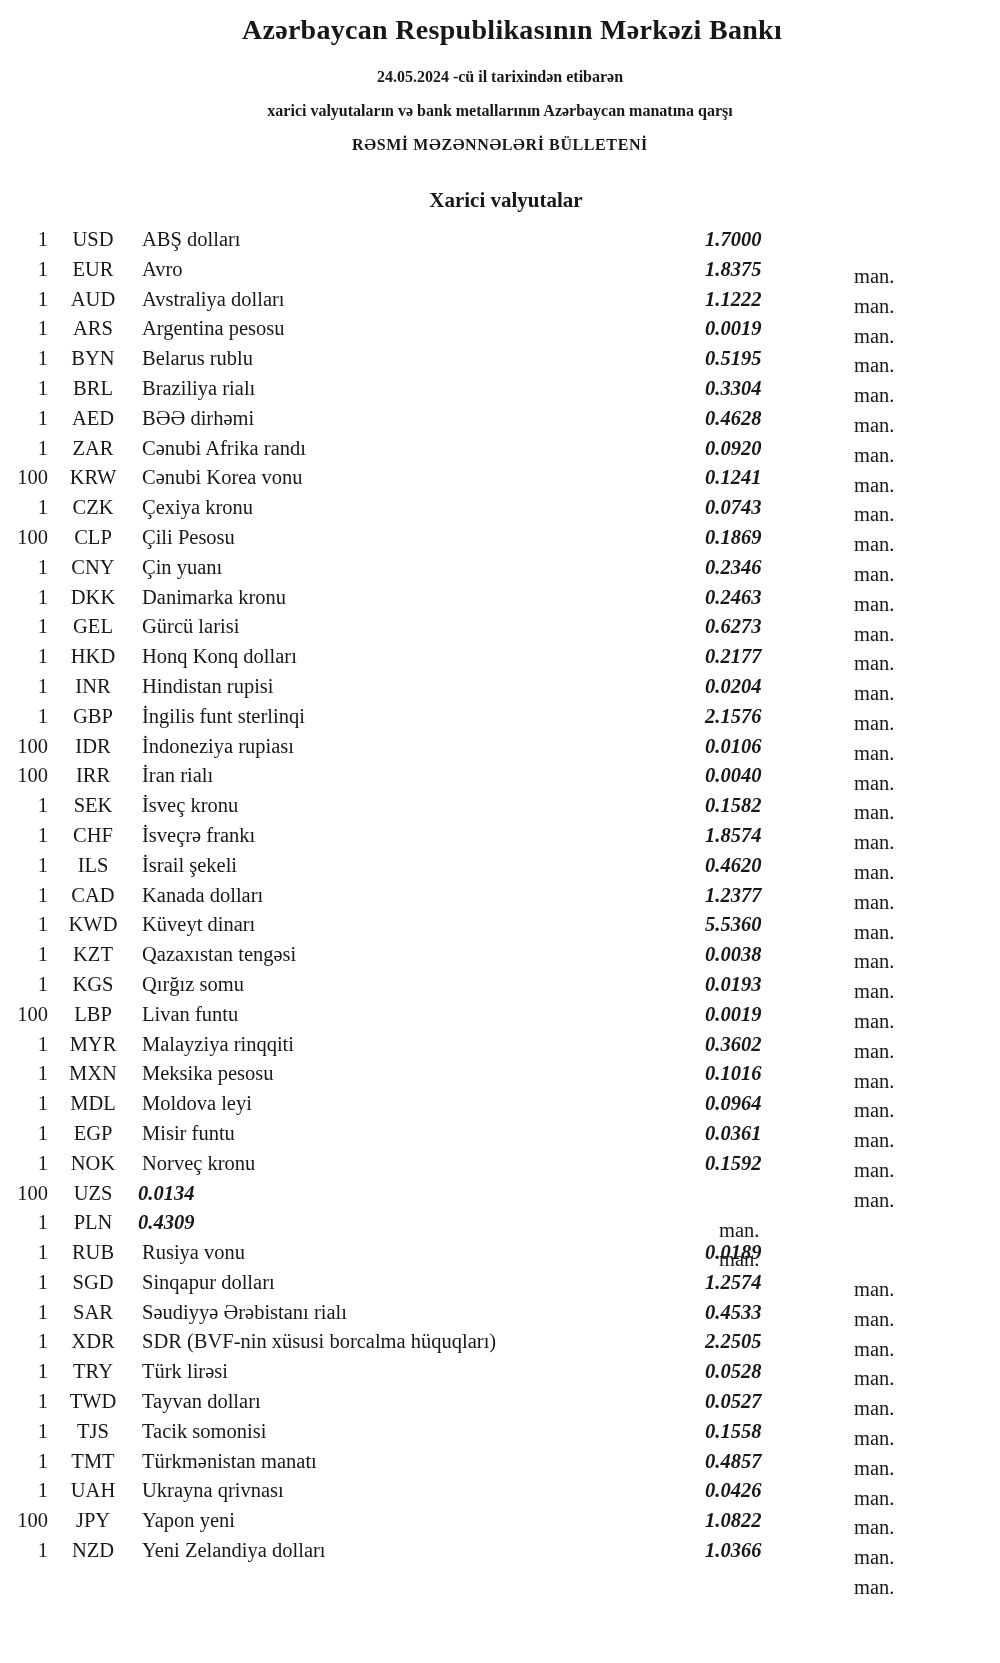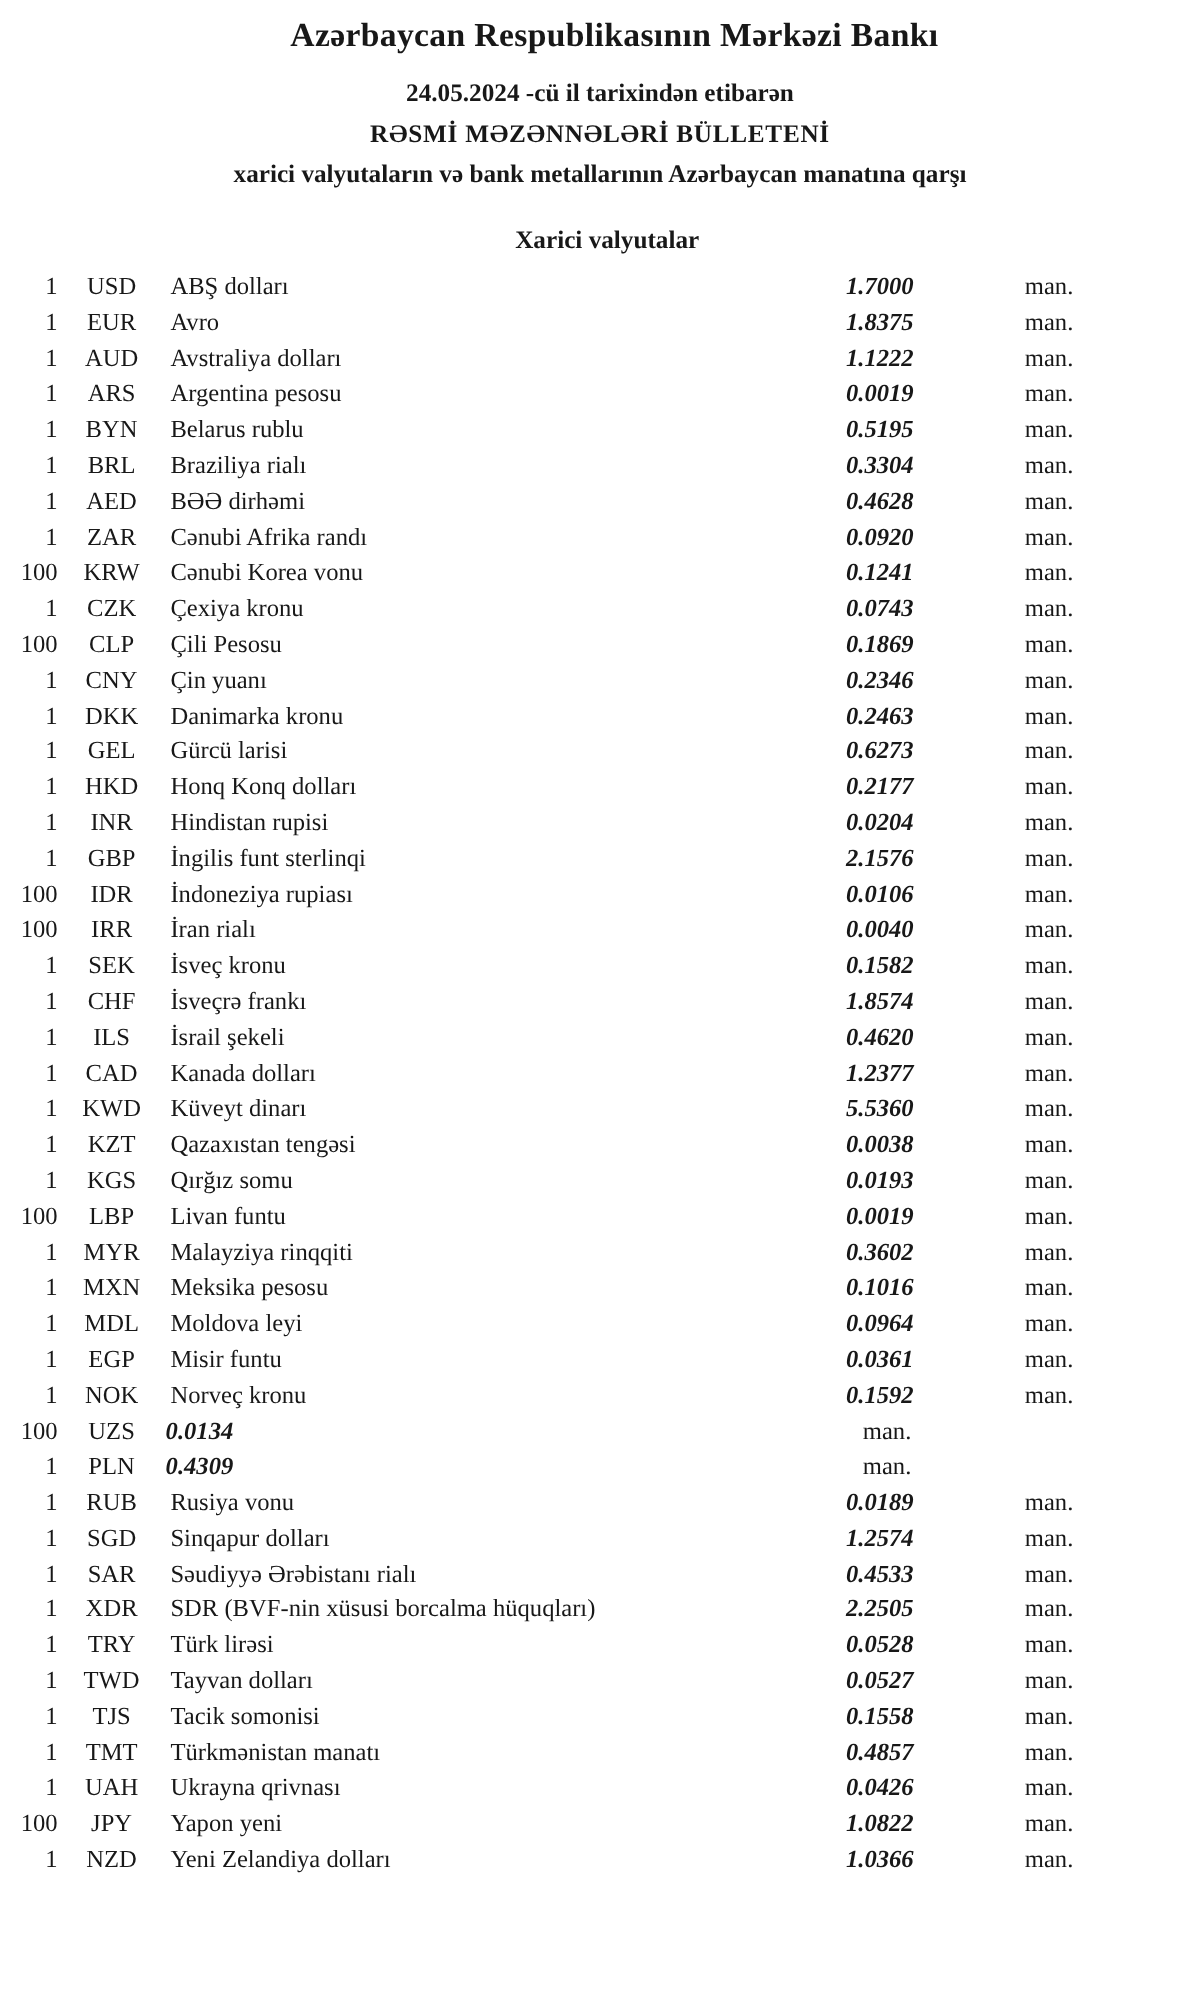--- a/index.html
+++ b/index.html
@@ -14,21 +14,21 @@
   .page { padding-top: 14px; }
   .title {
     font-size: 28px;
     font-weight: bold;
     text-align: center;
     margin-bottom: 14px;
     letter-spacing: 0.3px;
     padding-left: 24px;
   }
   .sub {
-    font-size: 21px;
+    font-size: 16px;
     font-weight: bold;
     text-align: center;
     line-height: 34px;
   }
   .bulletin-title { letter-spacing: 0.6px; }
   .section-heading {
     font-size: 21px;
     font-weight: bold;
     text-align: center;
     margin-top: 26px;
@@ -44,30 +44,30 @@
     grid-template-columns: 48px 90px 1fr 135px 70px;
     height: 29.8px;
     font-size: 20.5px;
     line-height: 29.8px;
     white-space: nowrap;
   }
   .qty  { text-align: right; }
   .code { text-align: center; }
   .name { padding-left: 4px; overflow: hidden; }
   .rate { text-align: left; font-weight: bold; font-style: italic; }
-  .unit { text-align: left; padding-left: 14px; }
+  .unit { text-align: left; padding-left: 14px; margin-top: 37px; }
 </style>
 </head>
 <body>
 
 <div class="page">
   <h1 class="title">Azərbaycan Respublikasının Mərkəzi Bankı</h1>
   <p class="sub">24.05.2024 -cü il tarixindən etibarən</p>
+  <p class="sub">xarici valyutaların və bank metallarının Azərbaycan manatına qarşı</p>
   <p class="sub bulletin-title">RƏSMİ MƏZƏNNƏLƏRİ BÜLLETENİ</p>
-  <p class="sub">xarici valyutaların və bank metallarının Azərbaycan manatına qarşı</p>
   <h2 class="section-heading">Xarici valyutalar</h2>
   <div class="rates">
   <div class="row">
     <span class="qty">1</span>
     <span class="code">USD</span>
     <span class="name">ABŞ dolları</span>
     <span class="rate">1.7000</span>
     <span class="unit">man.</span>
   </div>
 

